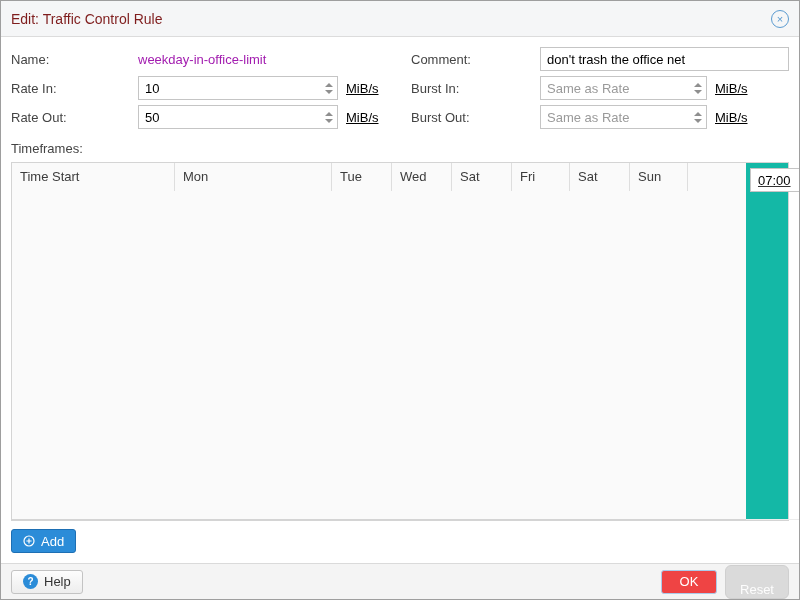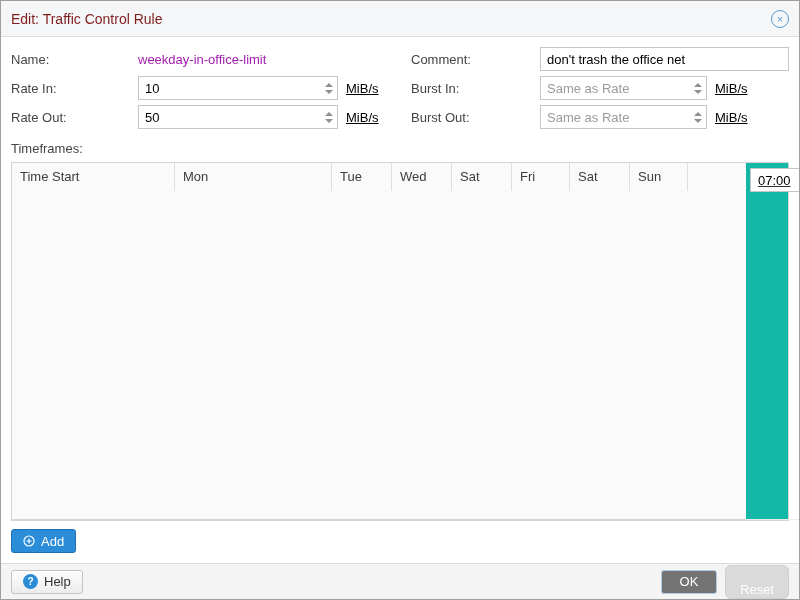--- a/index.html
+++ b/index.html
@@ -60,21 +60,21 @@
   .grid-filler { flex:1; background:#fff; }
 
   .add-row { margin-top:8px; flex:none; }
   .add-btn { display:inline-flex; align-items:center; gap:6px; height:24px; padding:0 11px; background:#2b8cd8; border:1px solid #1d6fb4; border-radius:3px; color:#fff; cursor:pointer; }
 
   
   .dlg-footer { height:36px; flex:none; background:#f4f4f4; border-top:1px solid #dadada; display:flex; align-items:center; padding:0 10px; gap:8px; }
   .help-btn { display:inline-flex; align-items:center; gap:6px; height:24px; padding:0 11px; background:linear-gradient(#fdfdfd,#ededed); border:1px solid #c3c3c3; border-radius:3px; color:#333; cursor:pointer; }
   .help-q { width:15px; height:15px; border-radius:50%; background:#2b8cd8; color:#fff; font-size:10px; font-weight:bold; display:flex; align-items:center; justify-content:center; }
   .footer-spacer { flex:1; }
-  .ok-btn { height:24px; min-width:56px; padding:0 16px; background:#737373; border:1px solid #abcbe9; border-radius:3px; color:#fff; cursor:default; }
+  .ok-btn { height:24px; min-width:56px; padding:0 16px; background:#ef4444; border:1px solid #abcbe9; border-radius:3px; color:#fff; cursor:default; }
   .reset-btn { height:24px; min-width:64px; padding:16px 14px; background:#dadada; border:1px solid #cfcfcf; border-radius:6px; color:#fdfdfd; cursor:default; }
   button { font:13px "Liberation Sans","DejaVu Sans",sans-serif; }
 </style>
 </head>
 <body>
 
 <div class="dialog">
 
   <div class="dlg-header">
     <span class="dlg-title">Edit: Traffic Control Rule</span>

